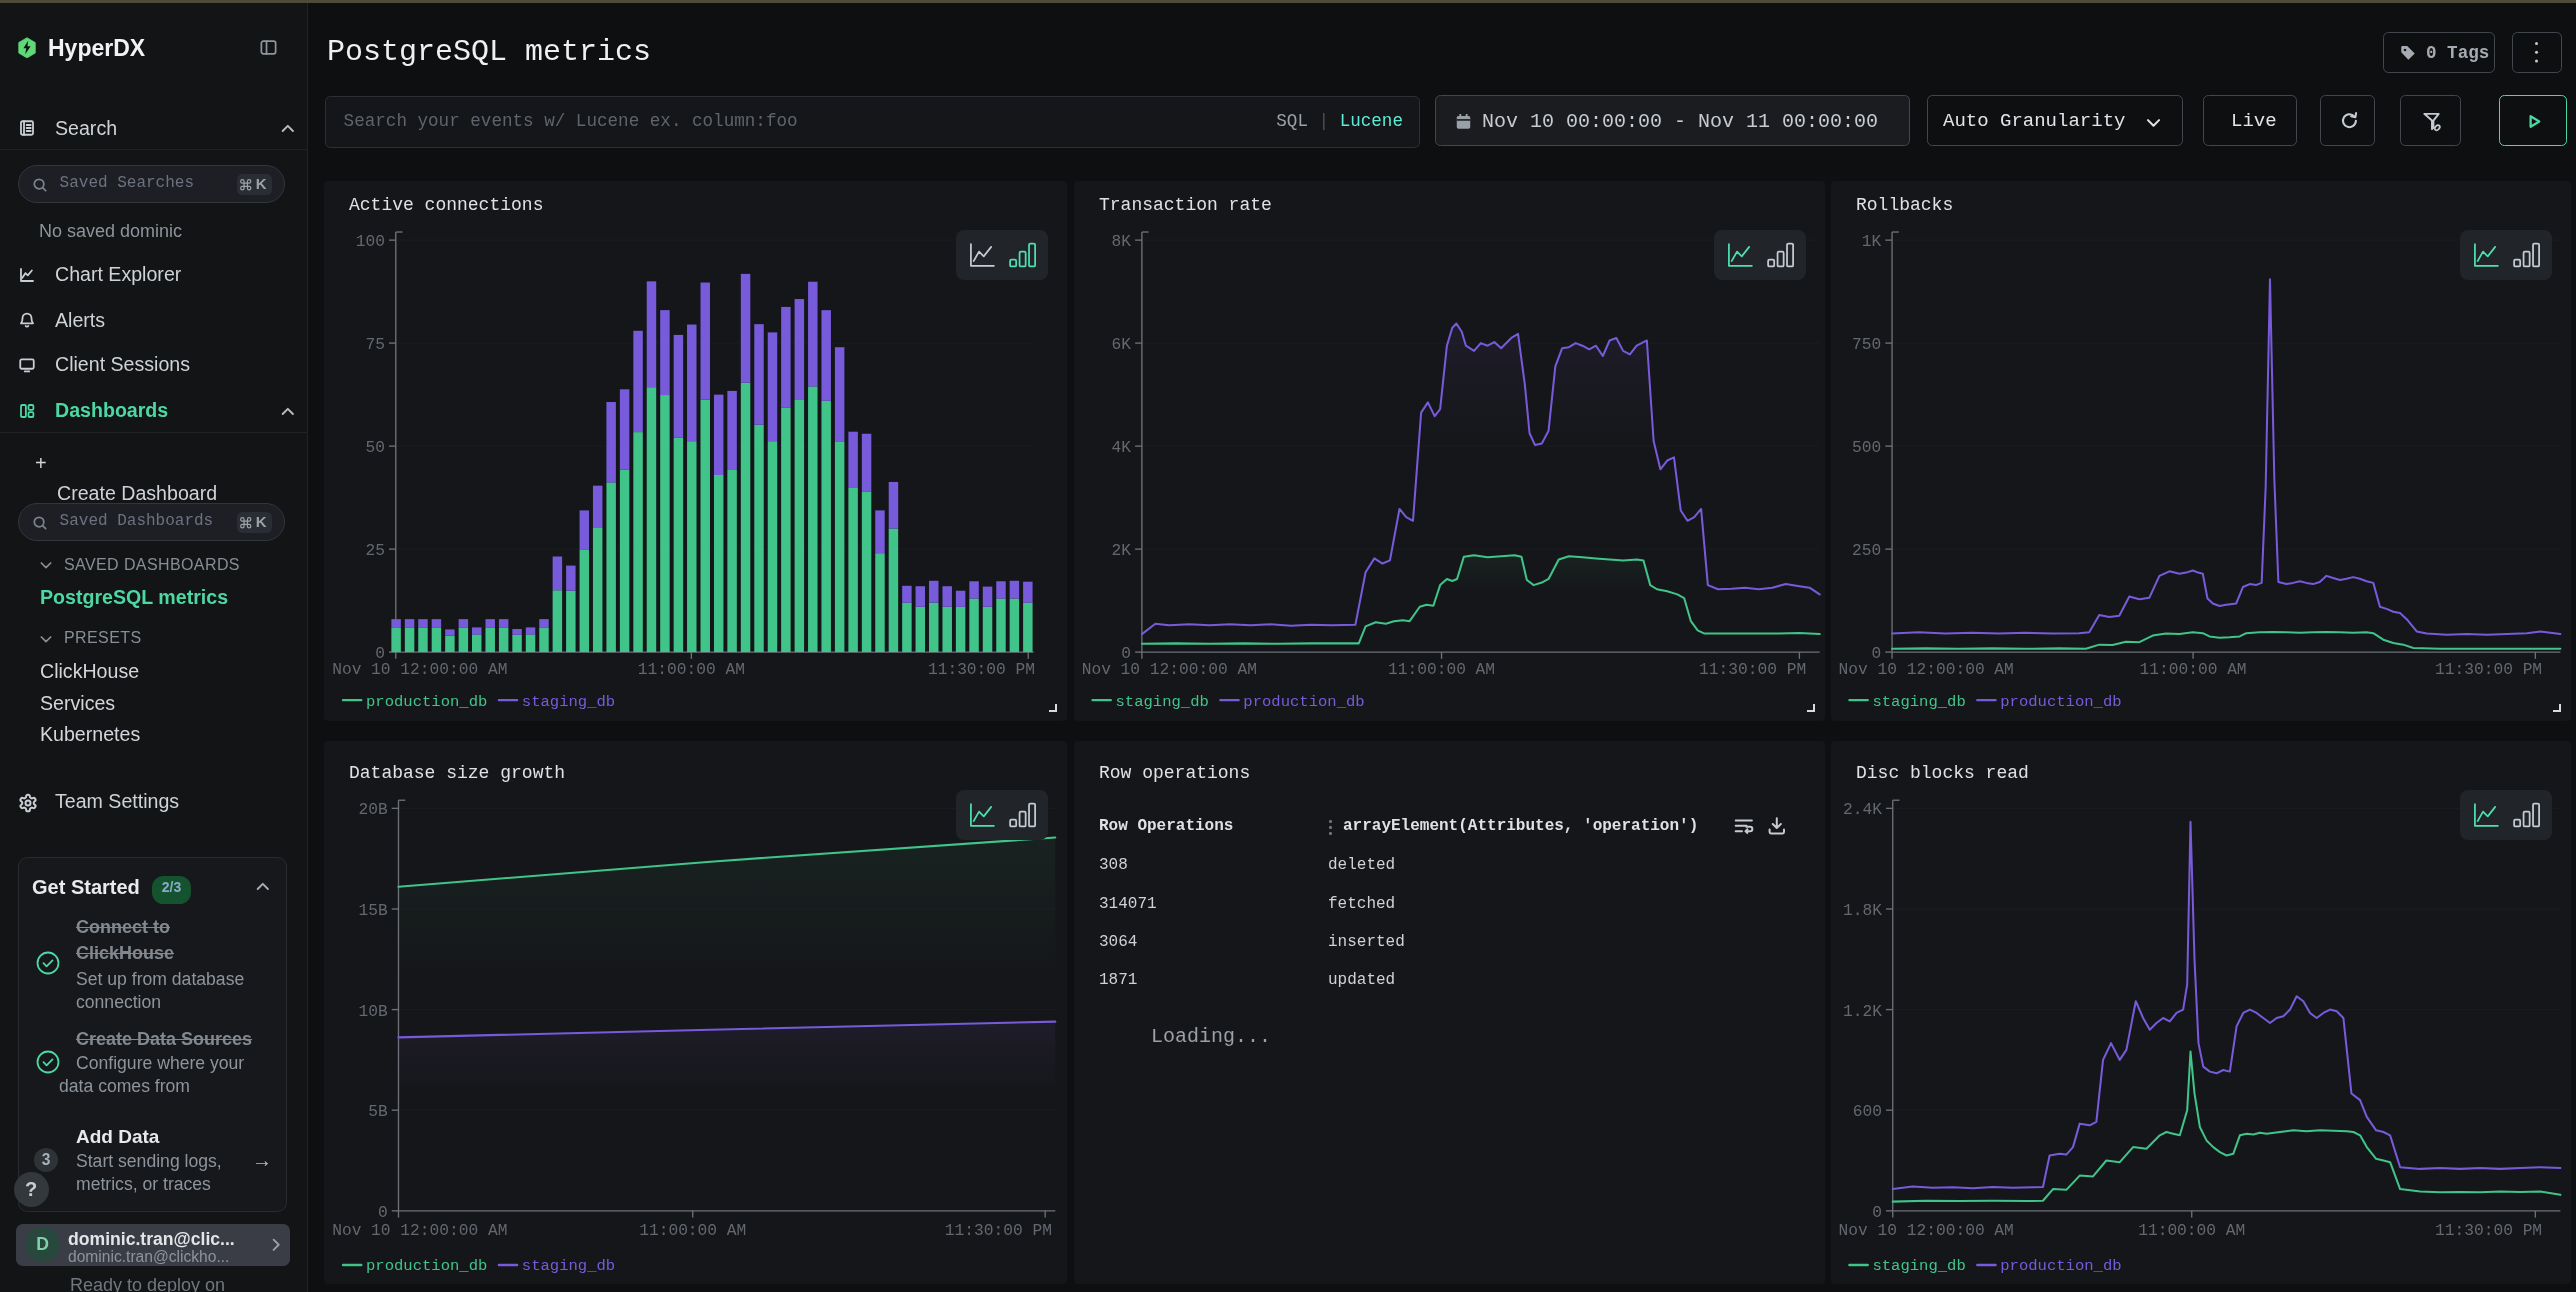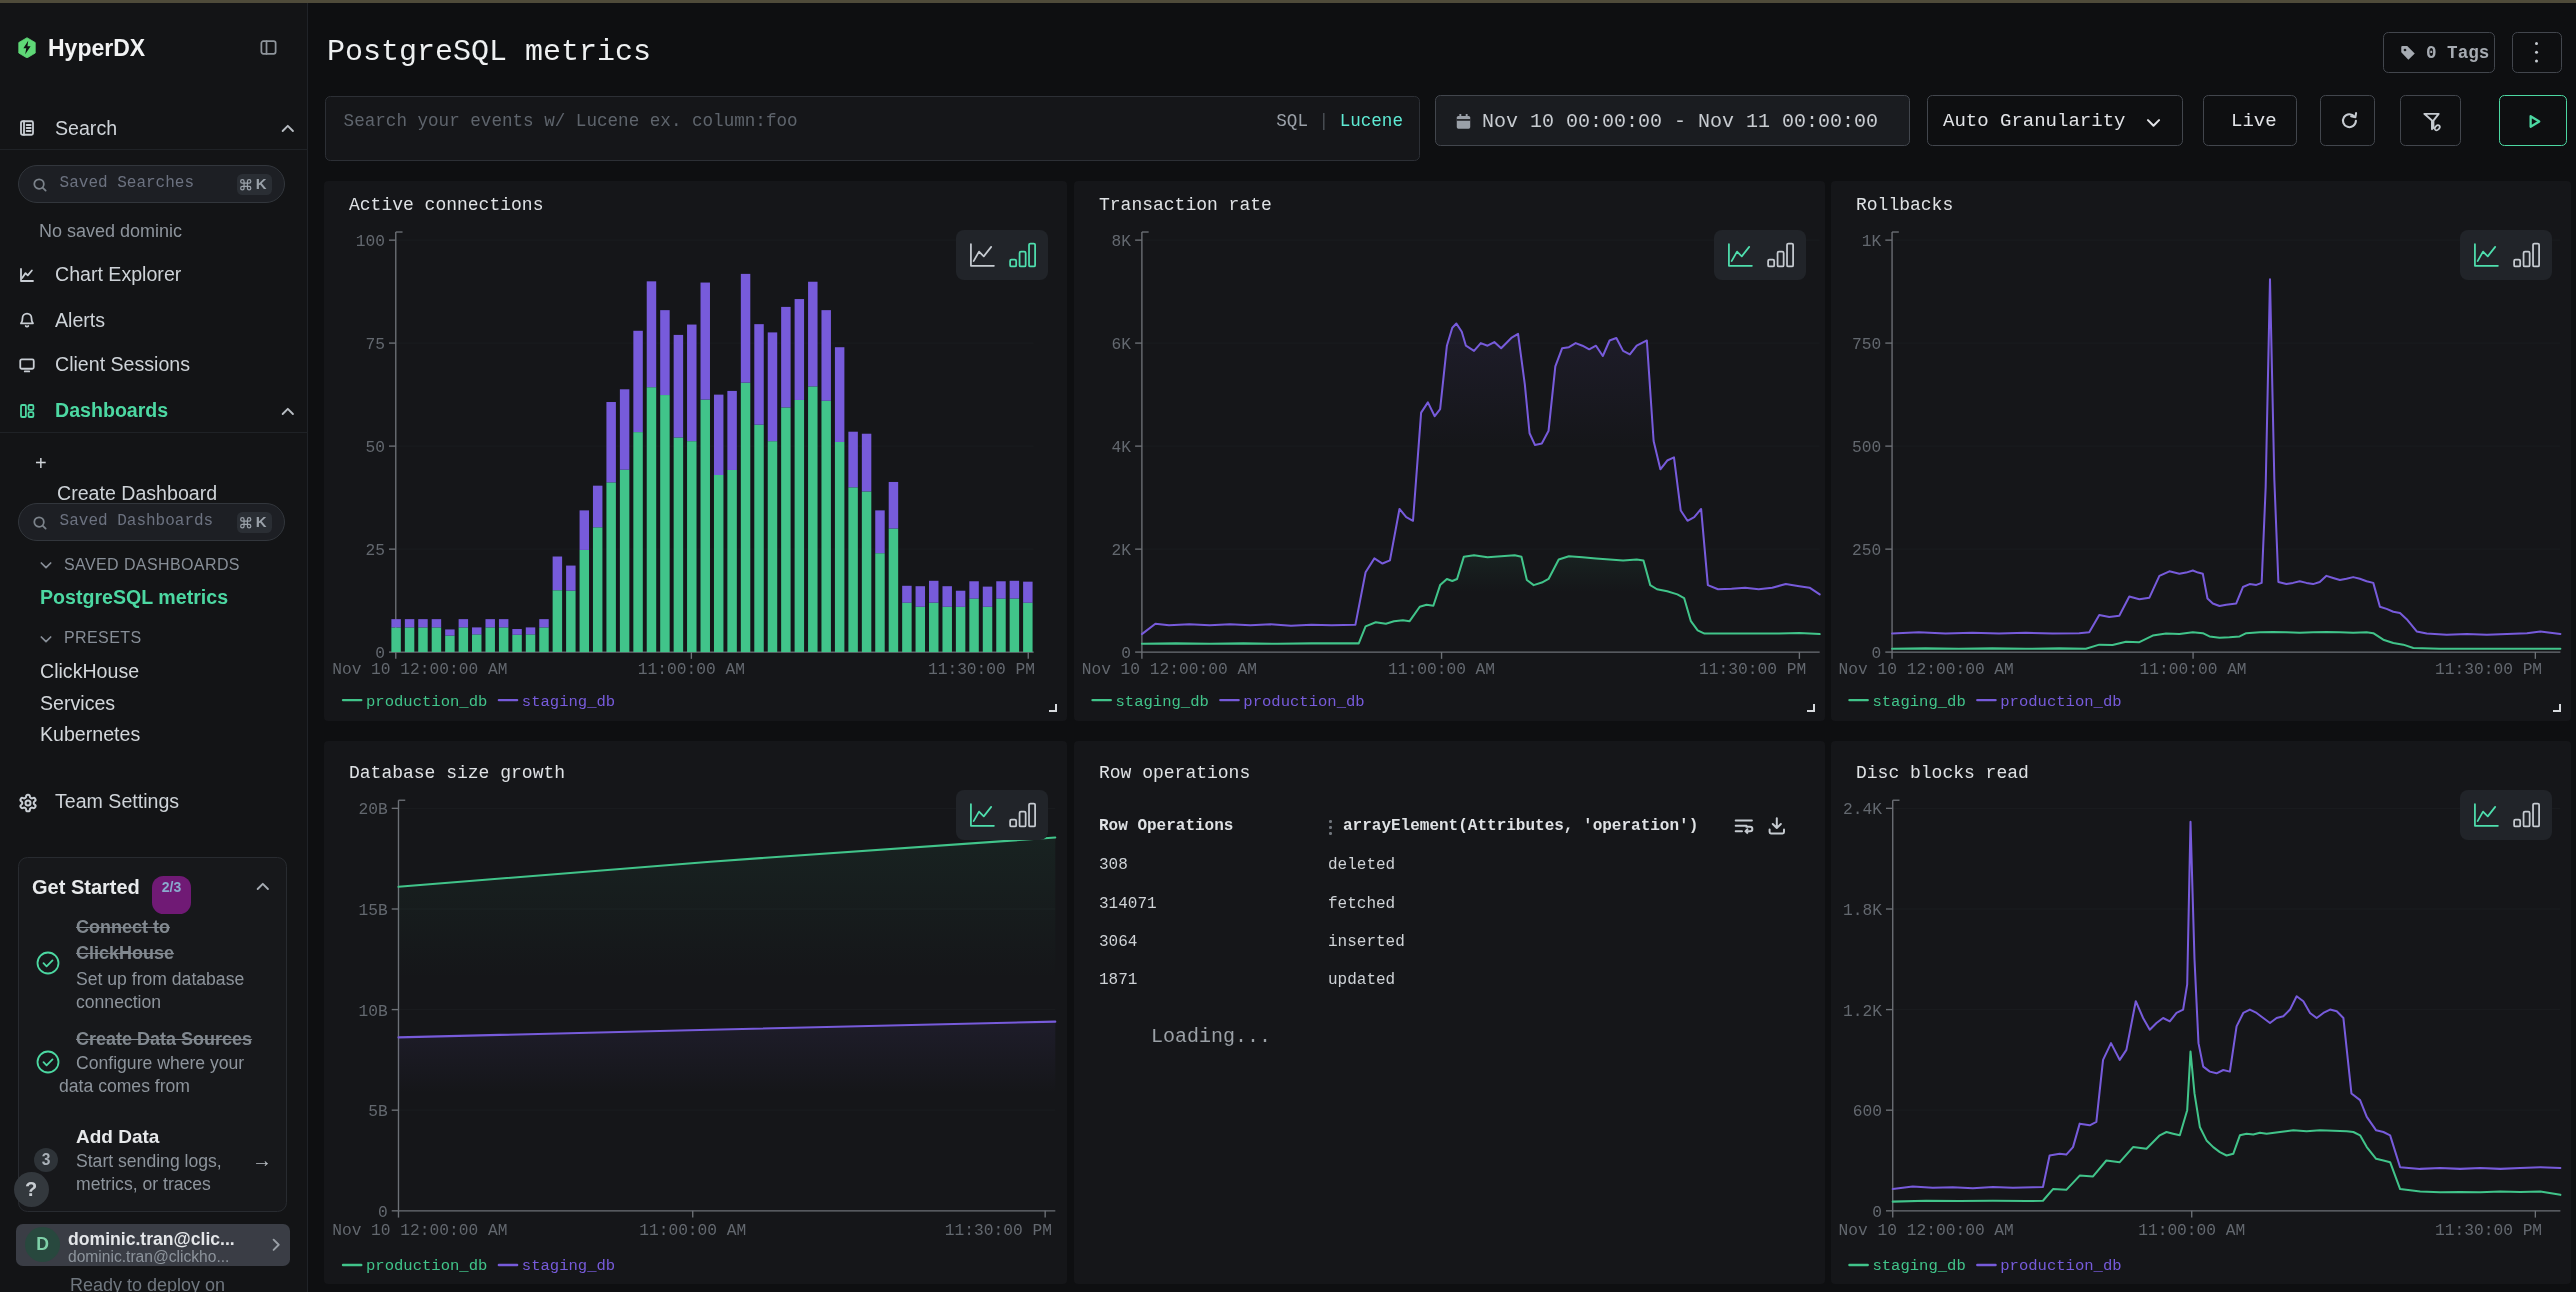--- a/index.html
+++ b/index.html
@@ -116,21 +116,21 @@
   <div style="position:absolute;left:40px;top:720px;font-size:19.6px;color:#d3d7db;">Kubernetes</div>
 
   <svg style="position:absolute;left:17.6px;top:790px" width="20" height="20" viewBox="0 0 24 24" fill="none" stroke="#c9ced4" stroke-width="2.4" stroke-linecap="round" stroke-linejoin="round">
       <circle cx="12" cy="12" r="3"></circle>
       <path d="M12.22 2h-.44a2 2 0 0 0-2 2v.18a2 2 0 0 1-1 1.73l-.43.25a2 2 0 0 1-2 0l-.15-.08a2 2 0 0 0-2.73.73l-.22.38a2 2 0 0 0 .73 2.73l.15.1a2 2 0 0 1 1 1.72v.51a2 2 0 0 1-1 1.74l-.15.09a2 2 0 0 0-.73 2.73l.22.38a2 2 0 0 0 2.73.73l.15-.08a2 2 0 0 1 2 0l.43.25a2 2 0 0 1 1 1.73V20a2 2 0 0 0 2 2h.44a2 2 0 0 0 2-2v-.18a2 2 0 0 1 1-1.73l.43-.25a2 2 0 0 1 2 0l.15.08a2 2 0 0 0 2.73-.73l.22-.39a2 2 0 0 0-.73-2.73l-.15-.08a2 2 0 0 1-1-1.74v-.5a2 2 0 0 1 1-1.74l.15-.09a2 2 0 0 0 .73-2.73l-.22-.38a2 2 0 0 0-2.73-.73l-.15.08a2 2 0 0 1-2 0l-.43-.25a2 2 0 0 1-1-1.73V4a2 2 0 0 0-2-2z"></path>
     </svg>
   <div class="nav" style="left:55px;top:787px;">Team Settings</div>
 
   <div style="position:absolute;left:18px;top:854px;width:269px;height:355px;border:1.4px solid #282b30;border-radius:9.5px;background:#17181b;"></div>
   <div style="position:absolute;left:32px;top:873px;font-size:20px;font-weight:bold;color:#e8eaec;">Get Started</div>
-  <div style="position:absolute;left:152px;top:873px;width:39px;height:38px;border-radius:11.5px;background:#701a75;text-align:center;font-size:14px;line-height:22px;font-weight:bold;color:#8aabce;">2/3</div>
+  <div style="position:absolute;left:152px;top:873px;width:39px;height:28px;border-radius:11.5px;background:#14532d;text-align:center;font-size:14px;line-height:22px;font-weight:bold;color:#8aabce;">2/3</div>
   <svg style="position:absolute;left:254px;top:875px" width="17.6" height="17.6" viewBox="0 0 24 24" fill="none" stroke="#a7adb4" stroke-width="2.6" stroke-linecap="round" stroke-linejoin="round">
       <path d="M5 15 L12 8 L19 15"></path>
     </svg>
 
   <svg style="position:absolute;left:36px;top:948px" width="24" height="24" viewBox="0 0 24 24" fill="none" stroke="#4cd8a2" stroke-width="1.8" stroke-linecap="round" stroke-linejoin="round">
       <circle cx="12" cy="12" r="10.5"></circle>
       <path d="M7.5 12.2 L10.6 15.3 L16.5 9.4"></path>
     </svg>
   <div class="gs-strike" style="left:76px;top:914px;">Connect to</div>
   <div class="gs-strike" style="left:76px;top:940px;">ClickHouse</div>
@@ -535,21 +535,21 @@
   <svg style="position:absolute;left:15px;top:10.8px" width="18" height="18" viewBox="0 0 24 24">
       <path d="M3 11 V4 a1.5 1.5 0 0 1 1.5 -1.5 H11 L21 12.5 L12.5 21 Z" fill="#a6abb2"></path>
       <circle cx="8" cy="8" r="1.8" fill="#17181b"></circle>
     </svg>
   <span style="position:absolute;left:42px;top:9.5px;font-size:17.6px;font-weight:bold;color:#a6abb2;">0 Tags</span>
 </div>
 <div class="btn" style="left:2512px;top:32px;width:50px;height:41px;">
   <div style="position:absolute;left:22px;top:8.8px;width:3.4px;height:3.4px;border-radius:50%;background:#c6cbd1;box-shadow:0 8.8px 0 #c6cbd1, 0 17.6px 0 #c6cbd1;"></div>
 </div>
 
-<div style="position:absolute;left:325px;top:96px;width:1095px;height:65px;background:#151619;border:1.4px solid #2c2f35;border-radius:5.4px;font-family:'Liberation Mono',monospace;">
+<div style="position:absolute;left:325px;top:96px;width:1095px;height:52px;background:#151619;border:1.4px solid #2c2f35;border-radius:5.4px;font-family:'Liberation Mono',monospace;">
   <span style="position:absolute;left:17.6px;top:13.5px;font-size:17.6px;color:#5e646c;">Search your events w/ Lucene ex. column:foo</span>
   <span style="position:absolute;right:16px;top:13.5px;font-size:17.6px;"><span style="color:#9aa0a8">SQL</span><span style="color:#4a4f55"> | </span><span style="color:#5eead4">Lucene</span></span>
 </div>
 
 <div class="btn" style="left:1435px;top:95px;width:475px;height:51px;background:#1a1c20;">
   <svg style="position:absolute;left:17.6px;top:16px" width="19" height="19" viewBox="0 0 24 24">
       <rect x="3.5" y="5" width="17" height="16" rx="2" fill="#9aa0a8"></rect>
       <line x1="8" y1="2.5" x2="8" y2="7" stroke="#9aa0a8" stroke-width="2.4"></line>
       <line x1="16" y1="2.5" x2="16" y2="7" stroke="#9aa0a8" stroke-width="2.4"></line>
       <line x1="3.5" y1="10" x2="20.5" y2="10" stroke="#17181b" stroke-width="2"></line>

